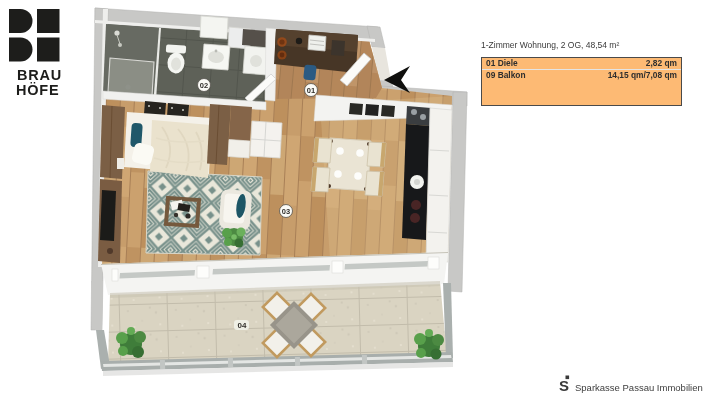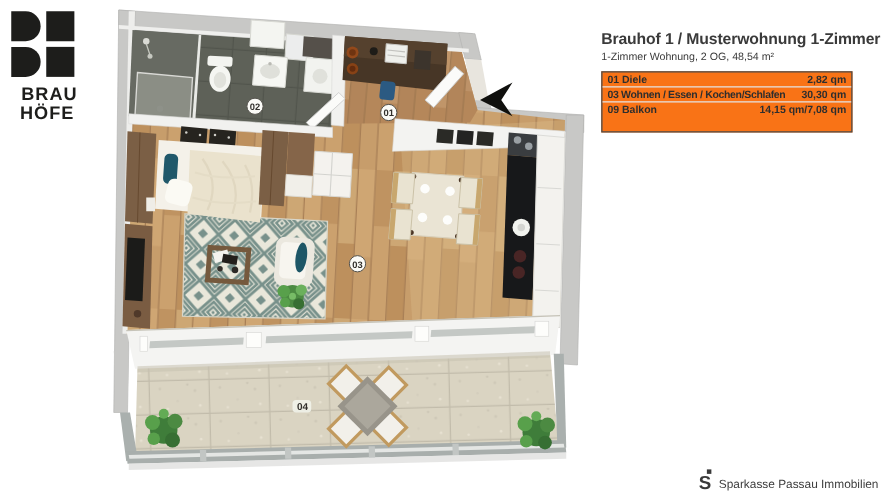--- a/index.html
+++ b/index.html
@@ -21,36 +21,31 @@
   <path d="M9 37.5 L20.5 37.5 A12 12 0 0 1 20.5 61.5 L9 61.5 Z" fill="#1d1d1b"></path>
 
   <rect x="37" y="37.5" width="22.5" height="24" fill="#1d1d1b"></rect>
 
   <text x="17" y="80" font-size="14.5" font-weight="bold" fill="#1d1d1b" letter-spacing="0.8">BRAU</text>
 
   <text x="16" y="95" font-size="14.5" font-weight="bold" fill="#1d1d1b" letter-spacing="0.8">HÖFE</text>
 </svg>
 </div>
 
-<div class="abs" style="left:481px;top:24px;width:230px;font-size:12.6px;font-weight:bold;color:#3a3a3a;white-space:nowrap;letter-spacing:-0.1px;">Brauhof 1 / Musterwohnung 1-Zimmer</div>
 
 <div class="abs" style="left:481px;top:40px;width:230px;font-size:8.5px;font-weight:normal;color:#3a3a3a;white-space:nowrap;">1-Zimmer Wohnung, 2 OG, 48,54 m²</div>
 
-<div class="abs" style="left:481px;top:57px;width:199px;height:47px;background:#f97316;border:1.6px solid #4a4a4a;font-size:8.4px;font-weight:bold;color:#2e2e2e;">
+<div class="abs" style="left:481px;top:57px;width:199px;height:47px;background:#fdba74;border:1.6px solid #4a4a4a;font-size:8.4px;font-weight:bold;color:#2e2e2e;">
 
   <div style="position:relative;height:11.75px;line-height:11px;border-bottom:1px solid #e4e4e4;box-sizing:border-box;">
         <span style="position:absolute;left:4px;">01 Diele</span>
         <span style="position:absolute;right:4px;">2,82 qm</span>
       </div>
 
 
-  <div style="position:relative;height:11.75px;line-height:11px;border-bottom:1px solid #e4e4e4;box-sizing:border-box;">
-        <span style="position:absolute;left:4px;letter-spacing:-0.25px;">03 Wohnen / Essen / Kochen/Schlafen</span>
-        <span style="position:absolute;right:4px;">30,30 qm</span>
-      </div>
 
   <div style="position:relative;height:11.75px;line-height:11px;box-sizing:border-box;">
         <span style="position:absolute;left:4px;">09 Balkon</span>
         <span style="position:absolute;right:4px;">14,15 qm/7,08 qm</span>
       </div>
 </div>
 
 <div class="abs" style="left:556px;top:374px;width:155px;height:22px;">
 <svg width="155" height="22" viewBox="0 0 155 22">
 

